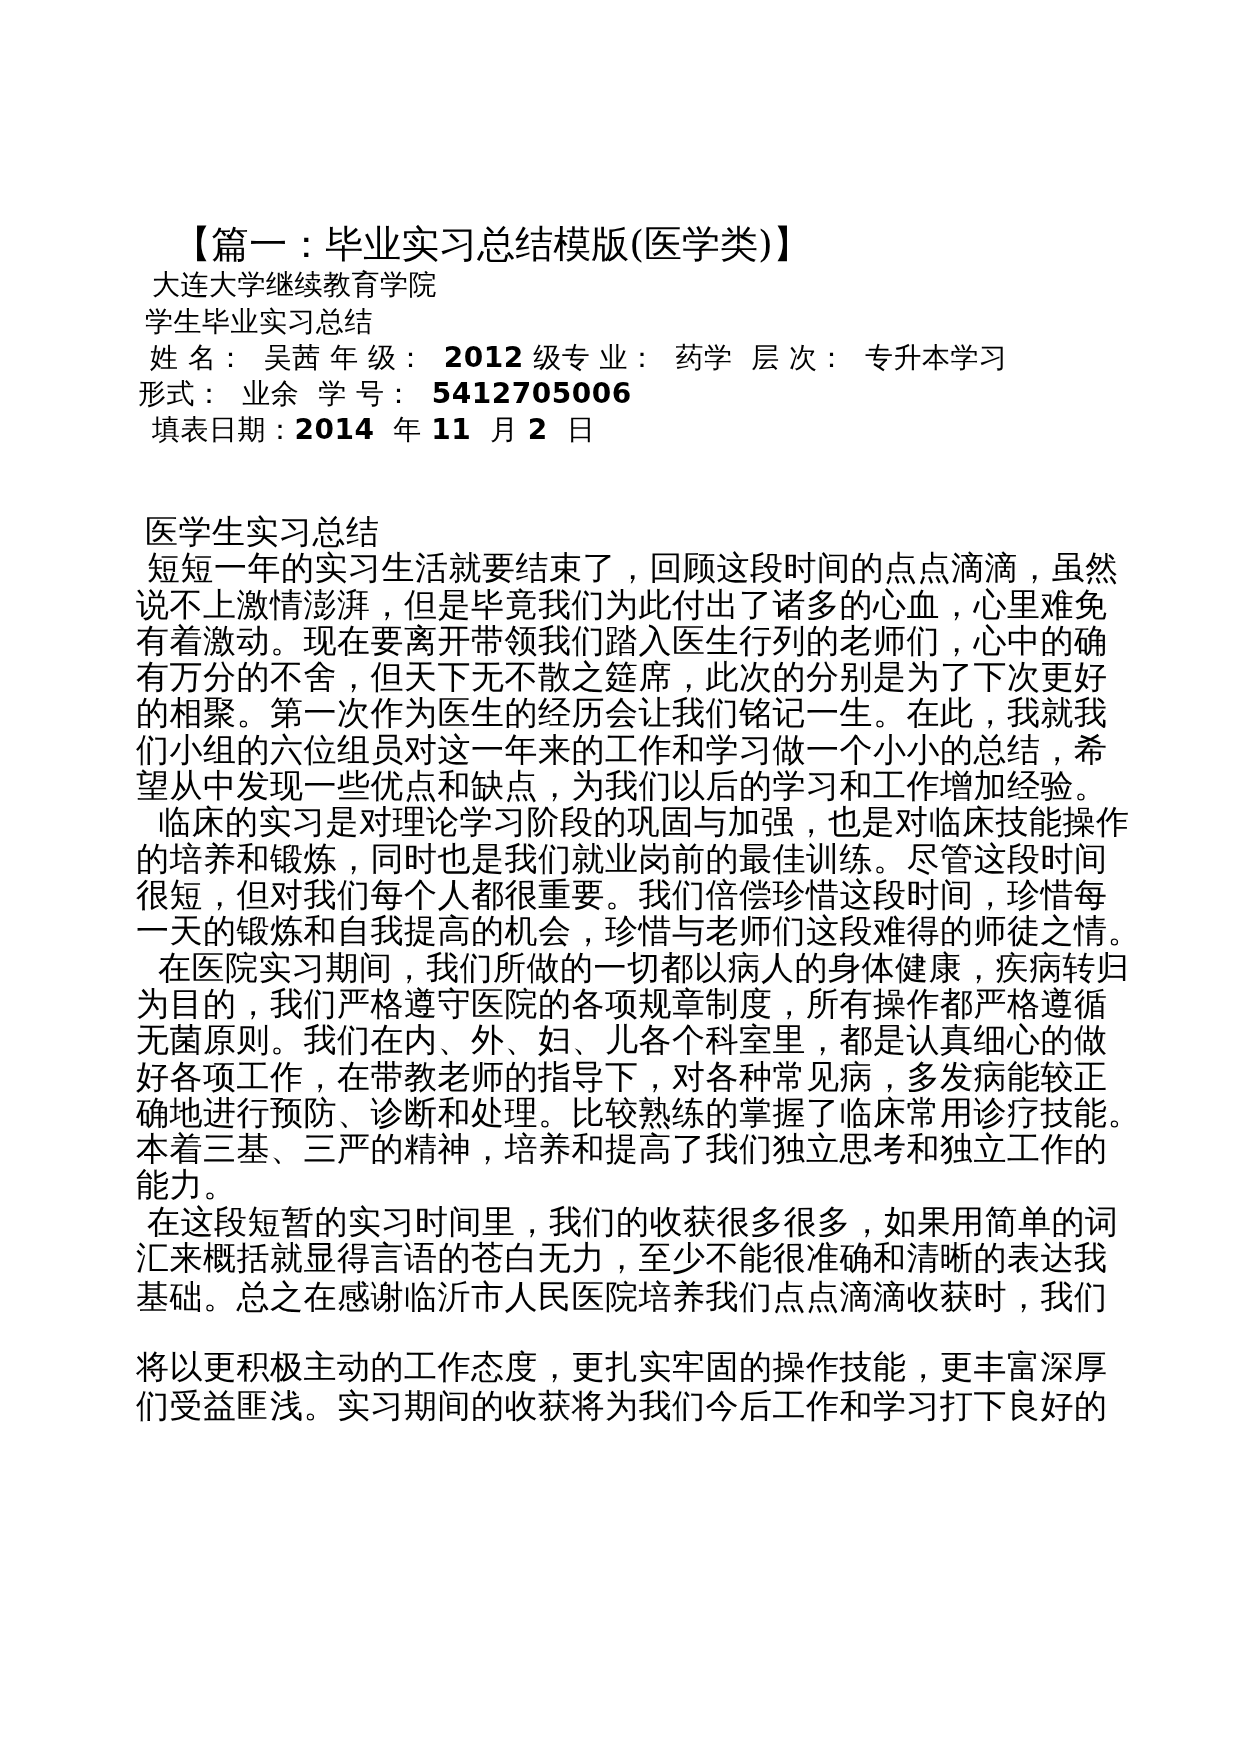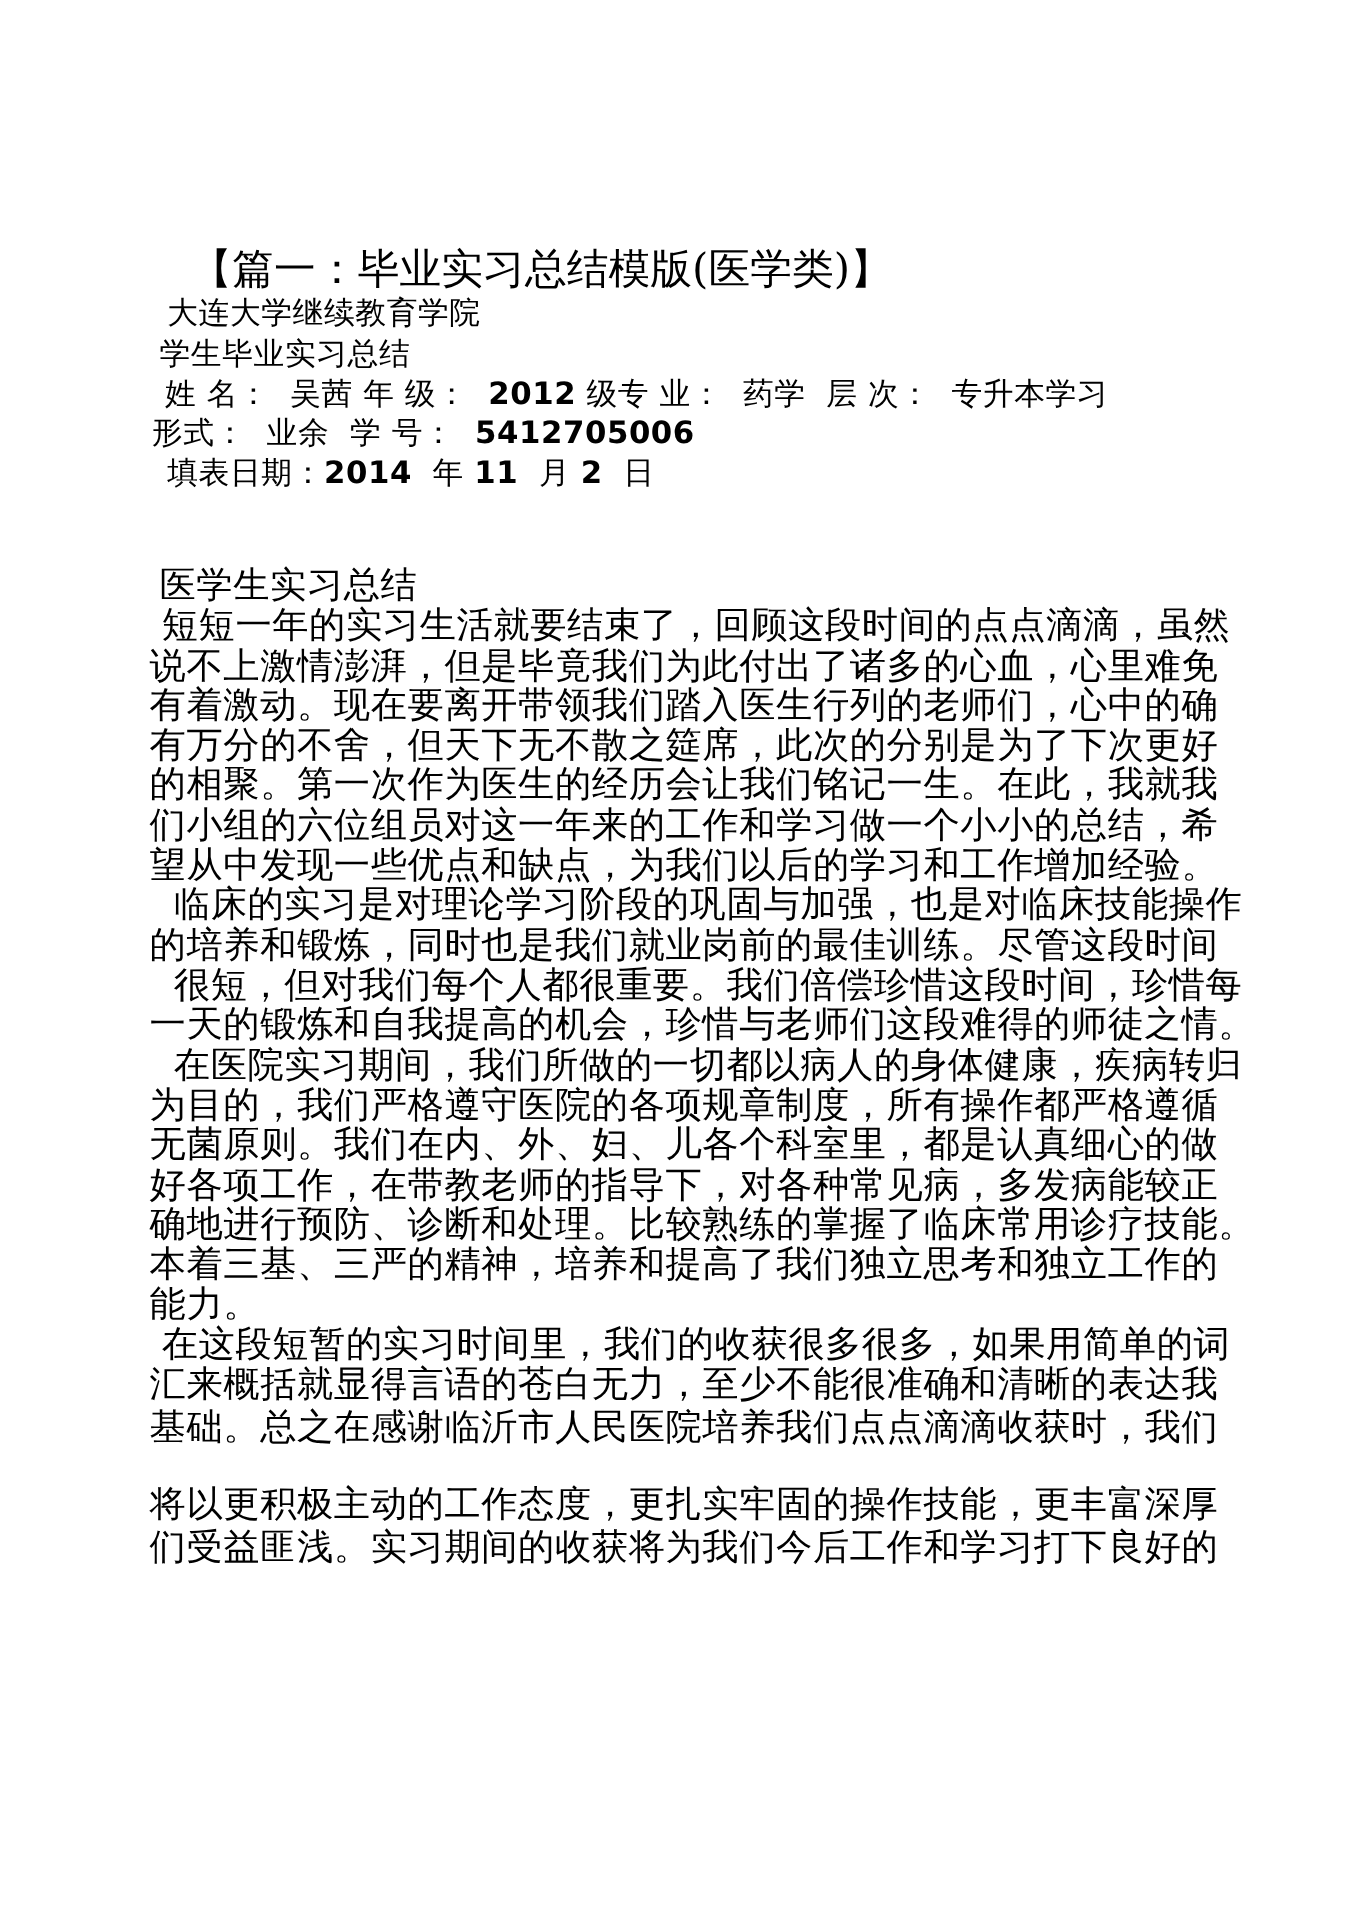--- a/index.html
+++ b/index.html
@@ -85,21 +85,21 @@
 
     <div class="line" style="top:548px; left:136px;"> 短短一年的实习生活就要结束了，回顾这段时间的点点滴滴，虽然</div>
     <div class="line" style="top:585px; left:136px;">说不上激情澎湃，但是毕竟我们为此付出了诸多的心血，心里难免</div>
     <div class="line" style="top:621px; left:136px;">有着激动。现在要离开带领我们踏入医生行列的老师们，心中的确</div>
     <div class="line" style="top:657px; left:136px;">有万分的不舍，但天下无不散之筵席，此次的分别是为了下次更好</div>
     <div class="line" style="top:693px; left:136px;">的相聚。第一次作为医生的经历会让我们铭记一生。在此，我就我</div>
     <div class="line" style="top:730px; left:136px;">们小组的六位组员对这一年来的工作和学习做一个小小的总结，希</div>
     <div class="line" style="top:766px; left:136px;">望从中发现一些优点和缺点，为我们以后的学习和工作增加经验。</div>
     <div class="line" style="top:802px; left:136px;">  临床的实习是对理论学习阶段的巩固与加强，也是对临床技能操作</div>
     <div class="line" style="top:839px; left:136px;">的培养和锻炼，同时也是我们就业岗前的最佳训练。尽管这段时间</div>
-    <div class="line" style="top:875px; left:136px;margin-left:22px;">很短，但对我们每个人都很重要。我们倍偿珍惜这段时间，珍惜每</div>
+    <div class="line" style="top:875px; left:136px;">很短，但对我们每个人都很重要。我们倍偿珍惜这段时间，珍惜每</div>
     <div class="line" style="top:911px; left:136px;">一天的锻炼和自我提高的机会，珍惜与老师们这段难得的师徒之情。</div>
     <div class="line" style="top:948px; left:136px;">  在医院实习期间，我们所做的一切都以病人的身体健康，疾病转归</div>
     <div class="line" style="top:984px; left:136px;">为目的，我们严格遵守医院的各项规章制度，所有操作都严格遵循</div>
     <div class="line" style="top:1020px; left:136px;">无菌原则。我们在内、外、妇、儿各个科室里，都是认真细心的做</div>
     <div class="line" style="top:1057px; left:136px;">好各项工作，在带教老师的指导下，对各种常见病，多发病能较正</div>
     <div class="line" style="top:1093px; left:136px;">确地进行预防、诊断和处理。比较熟练的掌握了临床常用诊疗技能。</div>
     <div class="line" style="top:1129px; left:136px;">本着三基、三严的精神，培养和提高了我们独立思考和独立工作的</div>
     <div class="line" style="top:1165px; left:136px;">能力。</div>
     <div class="line" style="top:1202px; left:136px;"> 在这段短暂的实习时间里，我们的收获很多很多，如果用简单的词</div>
     <div class="line" style="top:1238px; left:136px;">汇来概括就显得言语的苍白无力，至少不能很准确和清晰的表达我</div>

